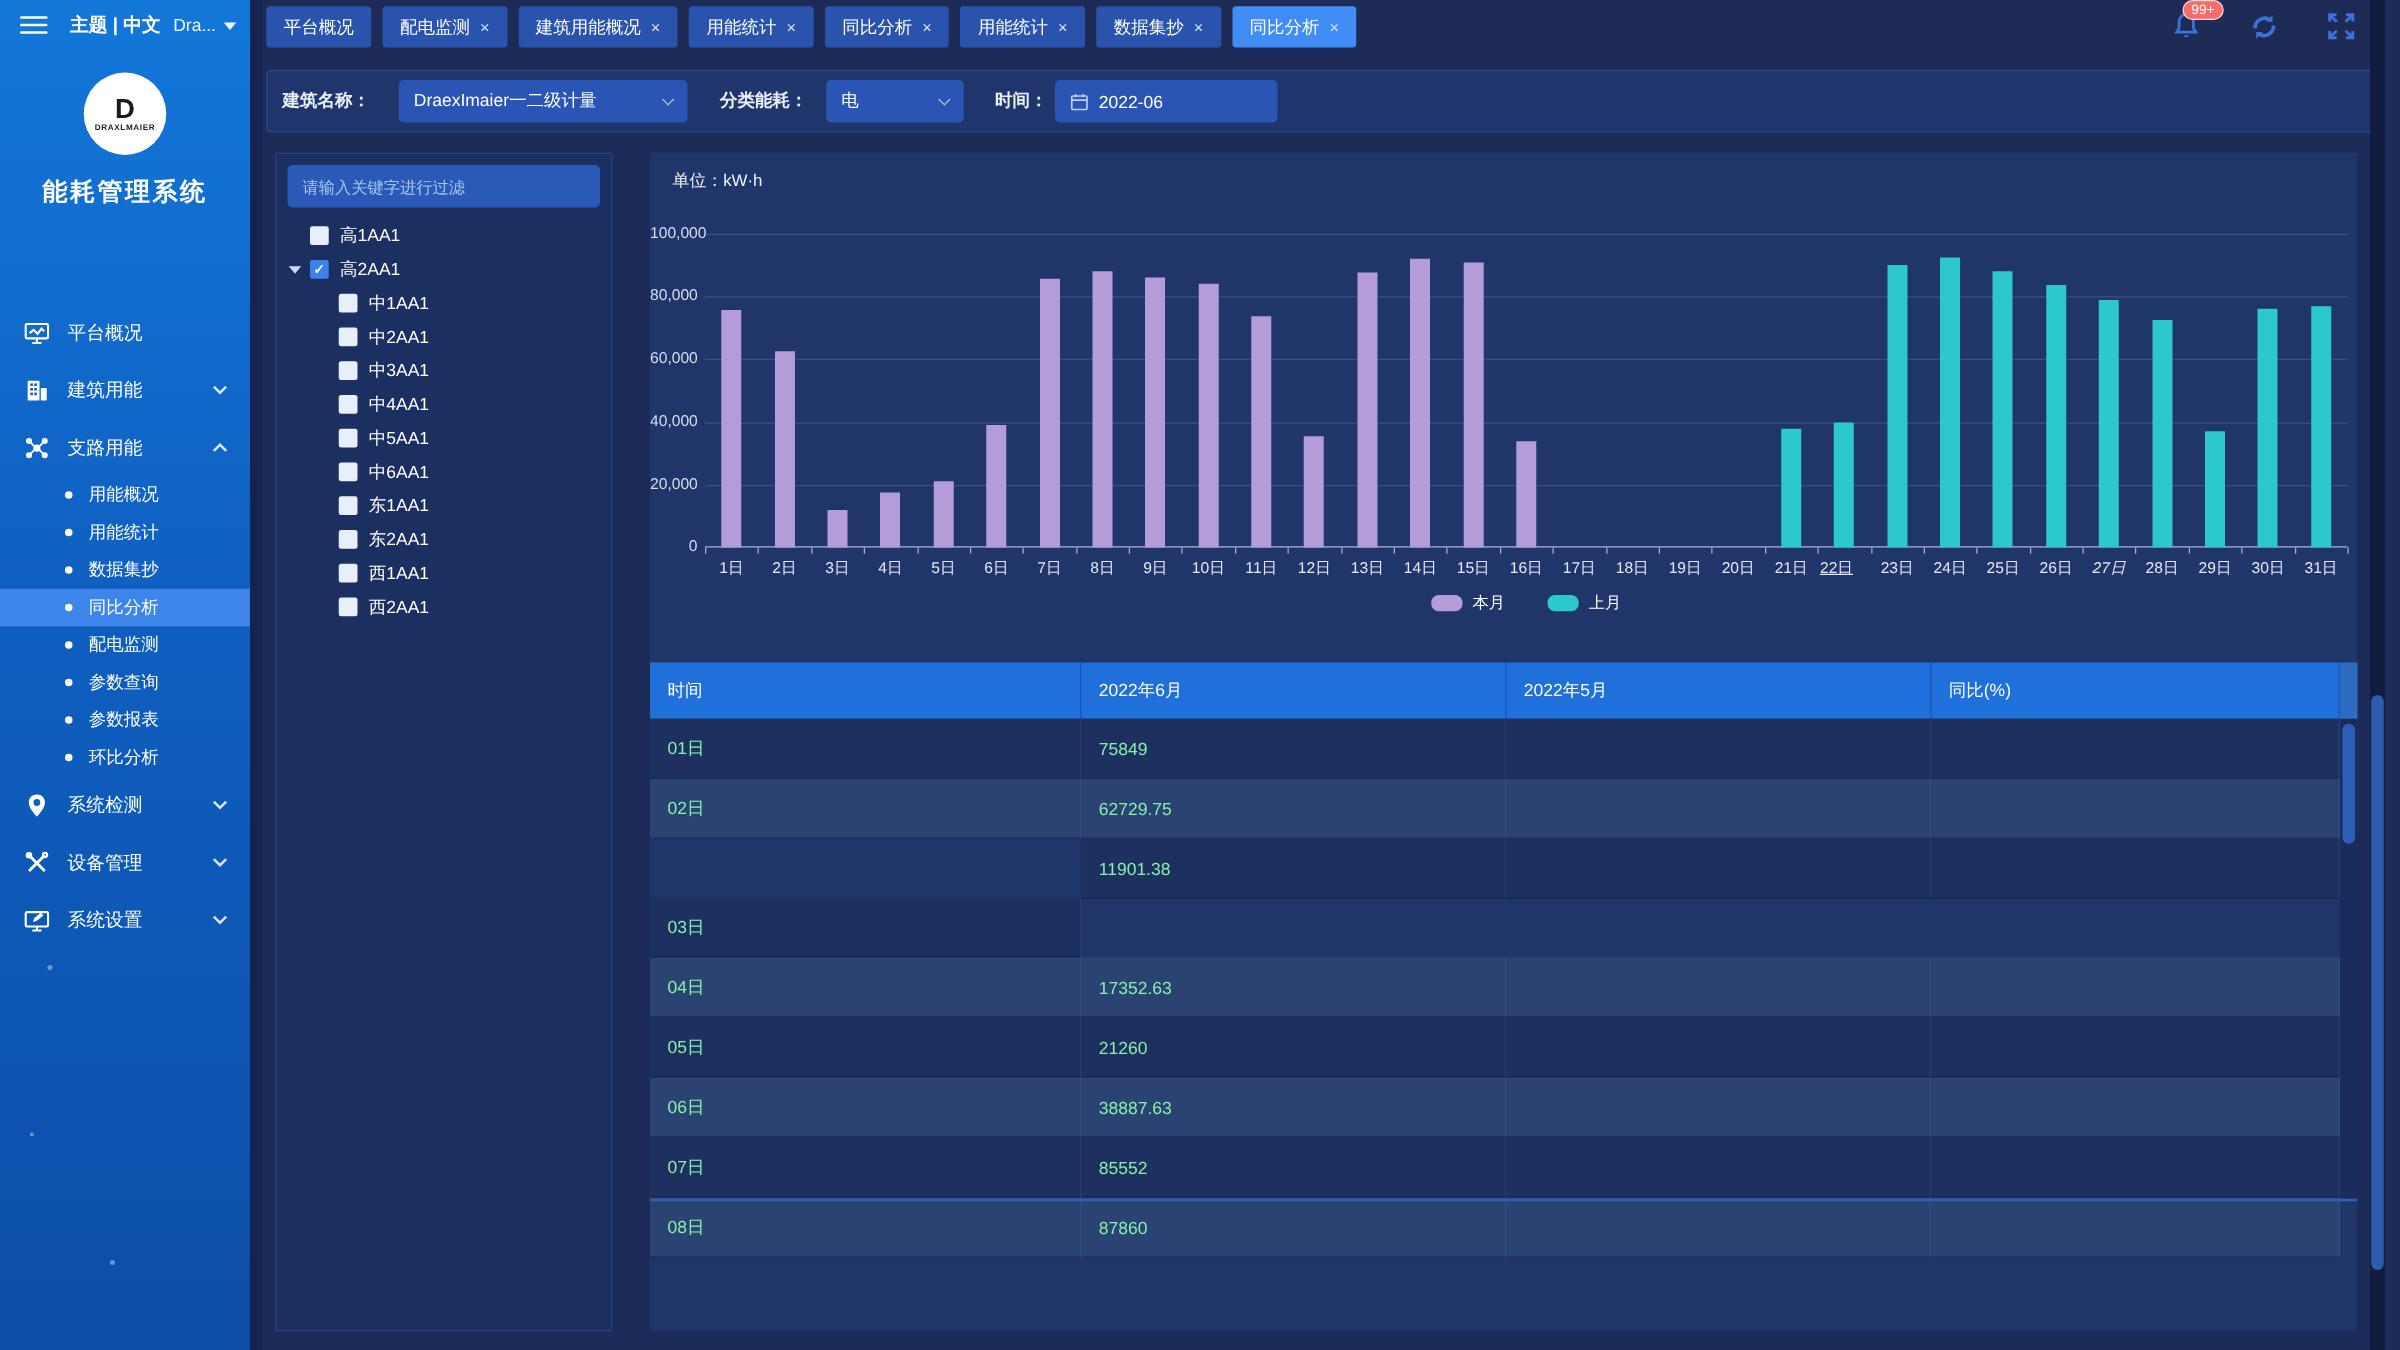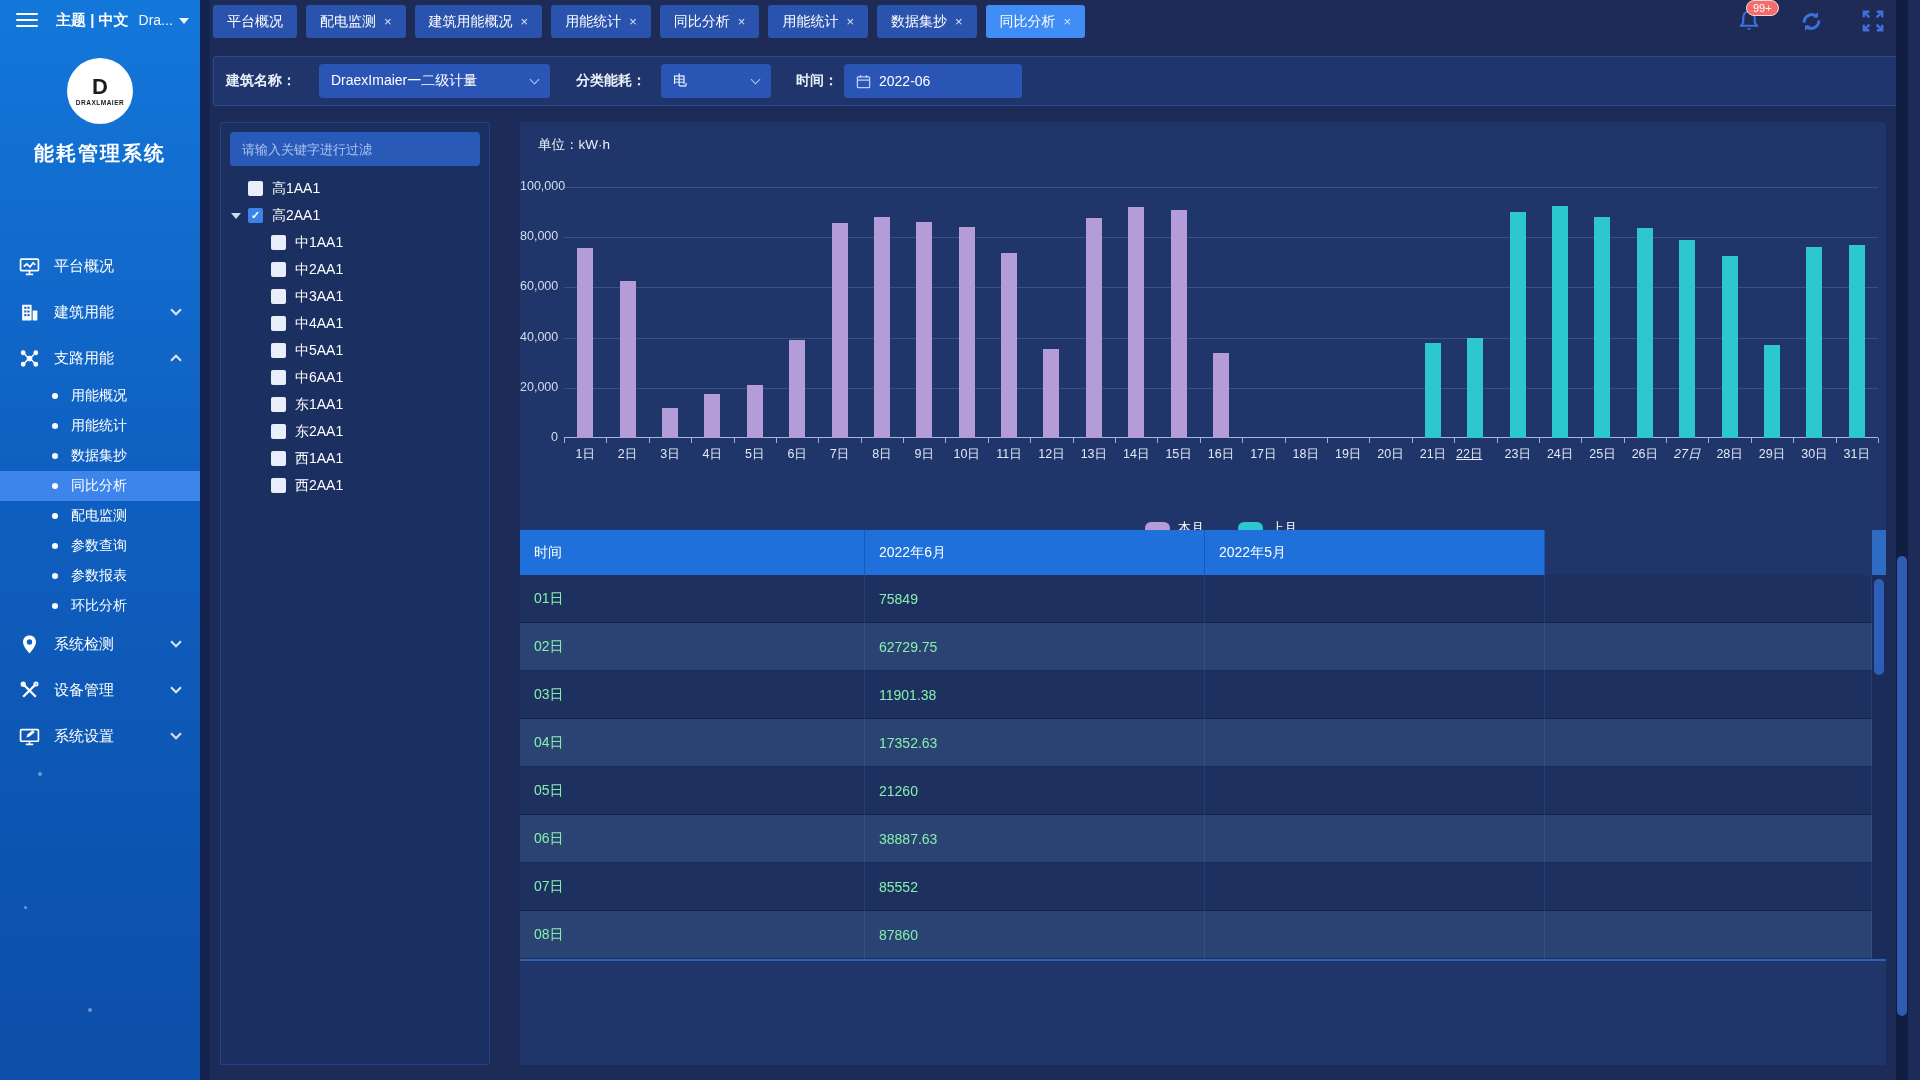--- a/index.html
+++ b/index.html
@@ -80,21 +80,21 @@
                  background:#20356a; border-radius:2px; }
   .unit-label { position:absolute; left:18px; top:14px; font-size:13.5px; color:#eef3fc; }
   .chart-area { position:absolute; left:0; top:0; width:100%; height:400px; }
   .plot { position:absolute; left:44px; top:65px; width:1314px; height:251px; }
   .gridline { position:absolute; left:0; width:100%; height:1px; background:rgba(130,150,200,.28); }
   .axisline { position:absolute; left:0; bottom:0; width:100%; height:1px; background:#aab6d8; }
   .bar { position:absolute; bottom:0; width:16px; }
   .ylab { position:absolute; width:38px; text-align:right; font-size:12.5px; color:#d5deef; }
   .xlab { position:absolute; text-align:center; font-size:12.5px; color:#e2e9f7; }
   .xtick { position:absolute; width:1px; height:5px; background:#9db0d8; }
-  .legend { position:absolute; top:351px; left:44px; width:1314px; display:flex; justify-content:center; gap:34px;margin-top:46px; }
+  .legend { position:absolute; top:351px; left:44px; width:1314px; display:flex; justify-content:center; gap:34px; }
   .lg-item { display:flex; align-items:center; gap:8px; font-size:13px; cursor:pointer; }
   .lg-swatch { width:25px; height:13px; border-radius:6px; }
 
   
   .tbl { position:absolute; left:0; top:408px; width:1352px; }
   .tr { display:flex; }
   .th { height:45px; background:#1f70da; display:flex; align-items:center; padding-left:14px;
         font-size:14px; color:#fff; border-right:1px solid rgba(20,60,130,.45); }
   .td { height:48px; display:flex; align-items:center; padding-left:14px; font-size:14px; color:#86efac;
         border-right:1px solid rgba(100,130,190,.18); border-bottom:1px solid rgba(10,22,52,.45); }
@@ -515,35 +515,36 @@
           <div class="lg-item">
             <span class="lg-swatch" style="background: rgb(44, 199, 207);"></span>
             <span>上月</span>
           </div>
         </div>
       <div class="tbl" id="tbl">
           <div class="tr">
             <div class="th" style="width: 345px;">时间</div>
             <div class="th" style="width: 340px;">2022年6月</div>
             <div class="th" style="width: 340px;">2022年5月</div>
+            <div class="th" style="width: 327px;">同比(%)</div>
           </div>
           <div class="tr odd">
             <div class="td" style="width: 345px;">01日</div>
             <div class="td" style="width: 340px;">75849</div>
             <div class="td" style="width: 340px;"></div>
             <div class="td" style="width: 327px;"></div>
           </div>
           <div class="tr even">
             <div class="td" style="width: 345px;">02日</div>
             <div class="td" style="width: 340px;">62729.75</div>
             <div class="td" style="width: 340px;"></div>
             <div class="td" style="width: 327px;"></div>
           </div>
           <div class="tr odd">
-            <div class="td" style="width: 345px;">03日</div>
+            <div class="td" style="width: 345px; margin-top: 47px;">03日</div>
             <div class="td" style="width: 340px;">11901.38</div>
             <div class="td" style="width: 340px;"></div>
             <div class="td" style="width: 327px;"></div>
           </div>
           <div class="tr even">
             <div class="td" style="width: 345px;">04日</div>
             <div class="td" style="width: 340px;">17352.63</div>
             <div class="td" style="width: 340px;"></div>
             <div class="td" style="width: 327px;"></div>
           </div>

